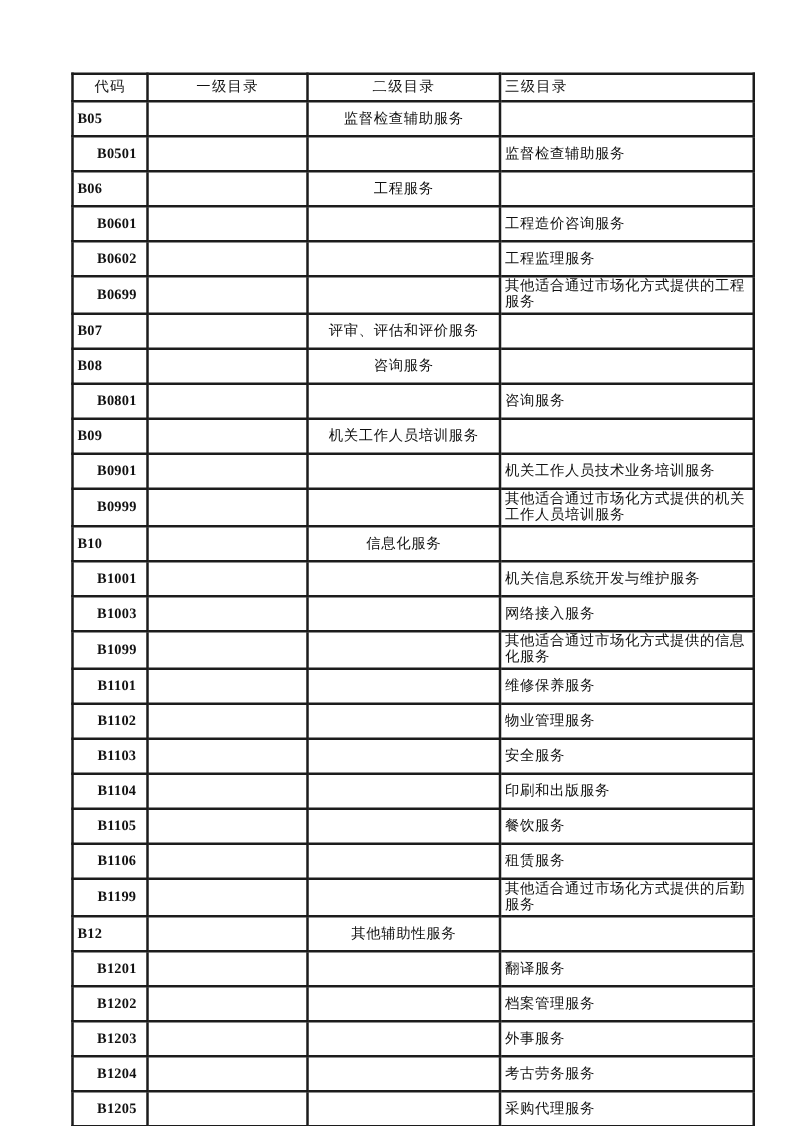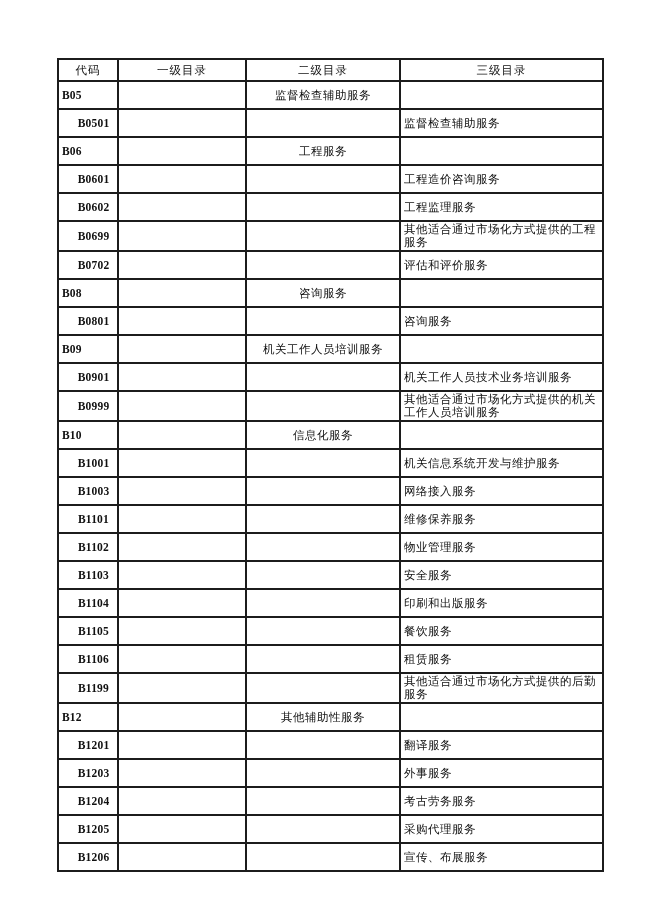--- a/index.html
+++ b/index.html
@@ -40,21 +40,21 @@
     word-break: break-all;
   }
   table.catalog tr { height: 28px; }
   table.catalog tr.tall { height: 27px; }
   table.catalog thead tr { height: 22px; }
   table.catalog th {
     font-weight: normal;
     text-align: center;
     letter-spacing: 1px;
   }
-  table.catalog th.h-l3 { text-align: center; letter-spacing: 1px; }
+  table.catalog th.h-l3 { text-align: left; letter-spacing: 1px; }
   td.code {
     font-weight: bold;
     font-size: 11.5px;
     text-align: left;
     letter-spacing: 0.2px;
   }
   td.code.sub { padding-left: 14px; text-align: center; }
   td.l1 { text-align: center; }
   td.l2 { text-align: center; letter-spacing: 0.5px; }
   td.l3 { text-align: left; letter-spacing: 0.5px; }
@@ -109,24 +109,24 @@
           <td class="l2"></td>
           <td class="l3">工程监理服务</td>
         </tr>
         <tr class="tall">
           <td class="code sub">B0699</td>
           <td class="l1"></td>
           <td class="l2"></td>
           <td class="l3">其他适合通过市场化方式提供的工程服务</td>
         </tr>
         <tr>
-          <td class="code sub">B0702</td>
-          <td class="l1"></td>
-          <td class="l2"></td>
-          <td class="l3">评估和评价服务</td>
+          <td class="code">B07</td>
+          <td class="l1"></td>
+          <td class="l2">评审、评估和评价服务</td>
+          <td class="l3"></td>
         </tr>
         <tr>
           <td class="code">B08</td>
           <td class="l1"></td>
           <td class="l2">咨询服务</td>
           <td class="l3"></td>
         </tr>
         <tr>
           <td class="code sub">B0801</td>
           <td class="l1"></td>
@@ -162,20 +162,26 @@
           <td class="l1"></td>
           <td class="l2"></td>
           <td class="l3">机关信息系统开发与维护服务</td>
         </tr>
         <tr>
           <td class="code sub">B1003</td>
           <td class="l1"></td>
           <td class="l2"></td>
           <td class="l3">网络接入服务</td>
         </tr>
+        <tr class="tall">
+          <td class="code sub">B1099</td>
+          <td class="l1"></td>
+          <td class="l2"></td>
+          <td class="l3">其他适合通过市场化方式提供的信息化服务</td>
+        </tr>
         <tr>
           <td class="code sub">B1101</td>
           <td class="l1"></td>
           <td class="l2"></td>
           <td class="l3">维修保养服务</td>
         </tr>
         <tr>
           <td class="code sub">B1102</td>
           <td class="l1"></td>
           <td class="l2"></td>
@@ -215,20 +221,26 @@
           <td class="code">B12</td>
           <td class="l1"></td>
           <td class="l2">其他辅助性服务</td>
           <td class="l3"></td>
         </tr>
         <tr>
           <td class="code sub">B1201</td>
           <td class="l1"></td>
           <td class="l2"></td>
           <td class="l3">翻译服务</td>
+        </tr>
+        <tr>
+          <td class="code sub">B1202</td>
+          <td class="l1"></td>
+          <td class="l2"></td>
+          <td class="l3">档案管理服务</td>
         </tr>
         <tr>
           <td class="code sub">B1203</td>
           <td class="l1"></td>
           <td class="l2"></td>
           <td class="l3">外事服务</td>
         </tr>
         <tr>
           <td class="code sub">B1204</td>
           <td class="l1"></td>

